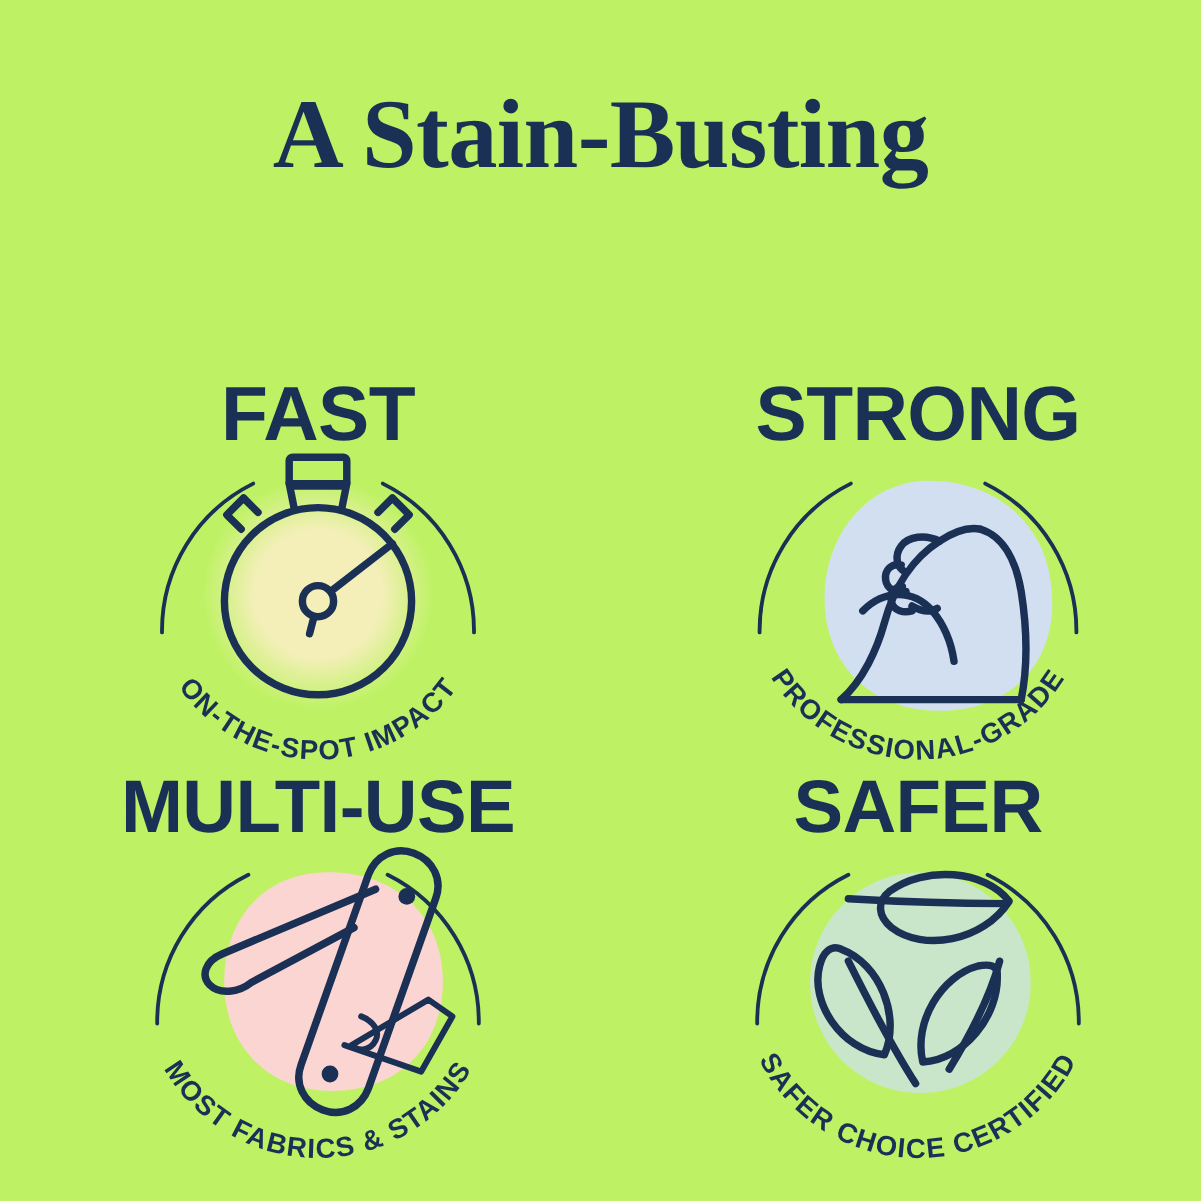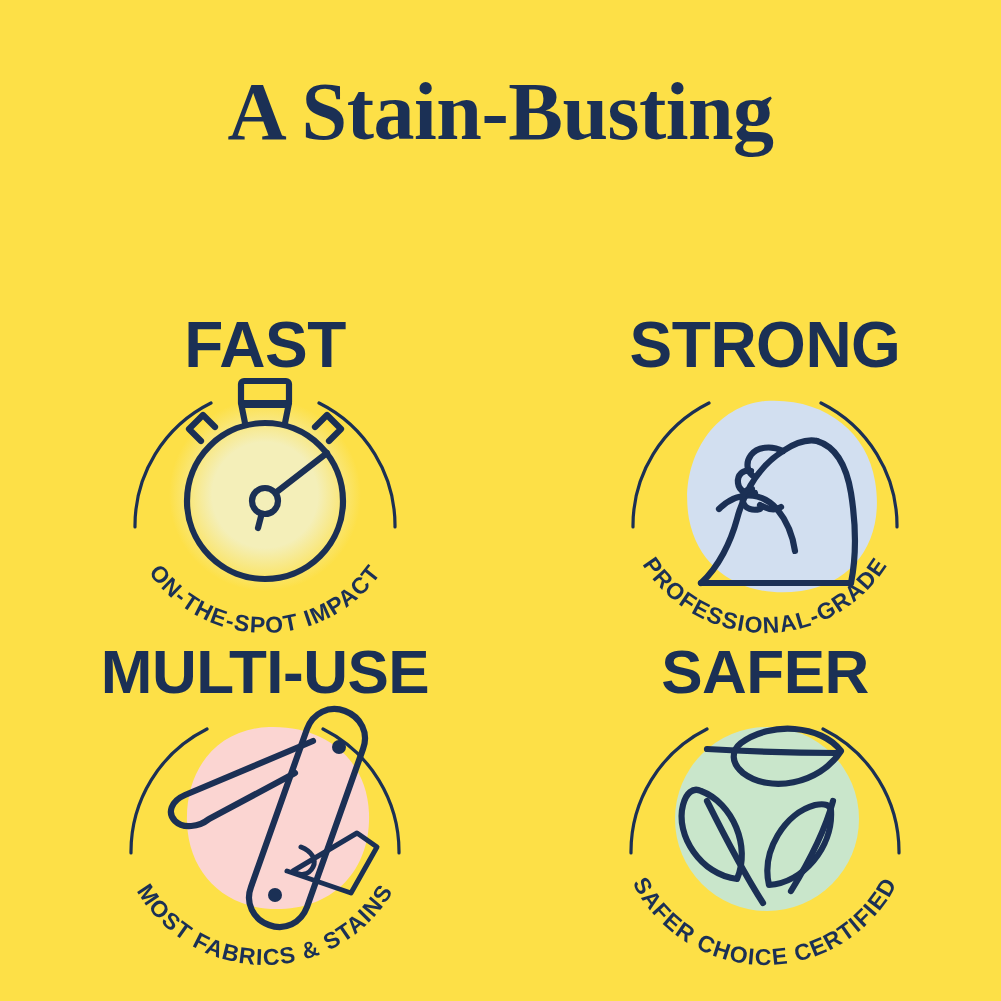--- a/index.html
+++ b/index.html
@@ -10,21 +10,21 @@
     width: 1001px;
     height: 1001px;
     background: #f3e9da;
     font-family: "Liberation Sans", sans-serif;
     overflow: hidden;
   }
   .page {
     position: relative;
     width: 1001px;
     height: 1001px;
-    background: #fde047;
+    background: #bef264;
   }
 
   
   .title-block {
     position: absolute;
     top: 68px;
     left: 0;
     width: 1001px;
     text-align: center;
   }

